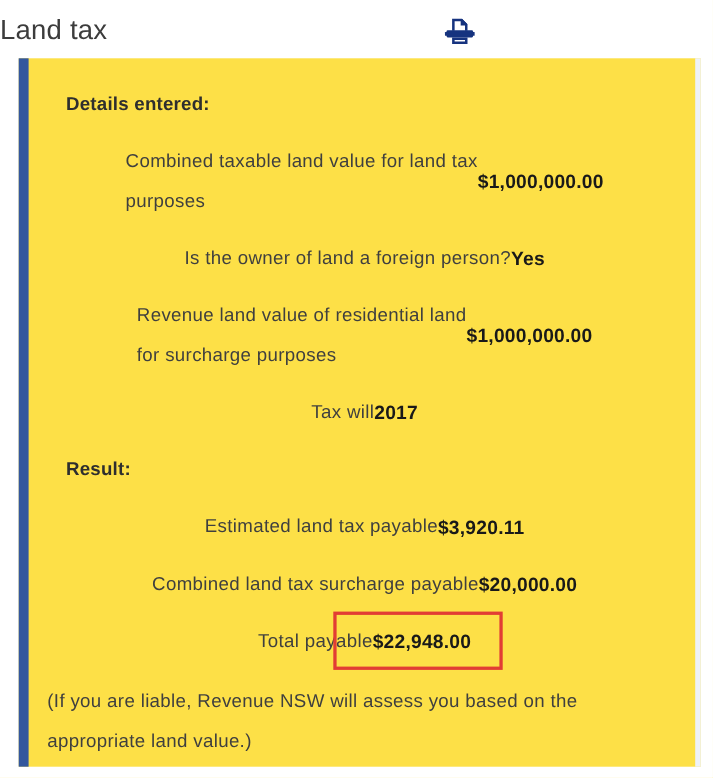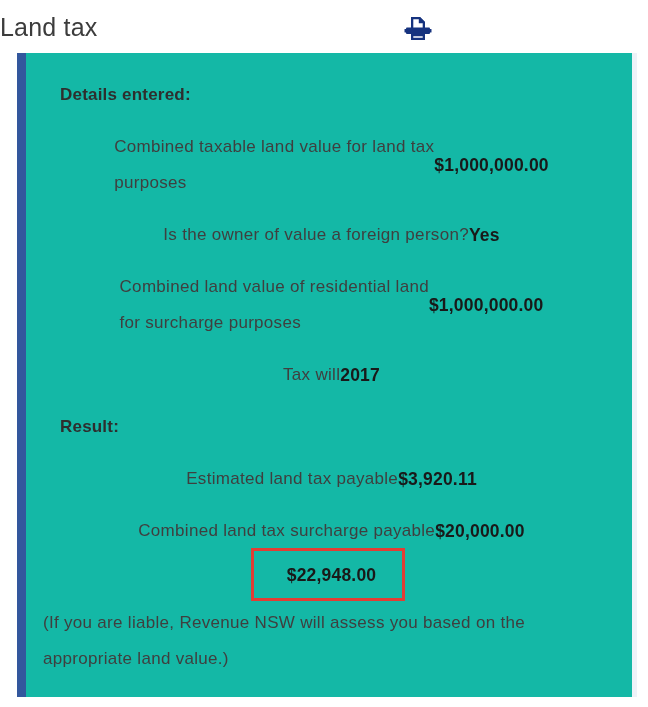--- a/index.html
+++ b/index.html
@@ -28,21 +28,21 @@
     width: 36px; height: 32px;
     background: transparent;
     border: none;
     cursor: pointer;
     display: flex; align-items: center; justify-content: center;
   }
   .panel {
     position: absolute;
     left: 17px; top: 53px;
     width: 620px; height: 644px;
-    background: #14b8a6;
+    background: #fde047;
     border-left: 9px solid #33579d;
     border-right: 5px solid #eef2f8;
     padding: 24px 29px 10px 34px;
   }
   .section-heading {
     font-size: 17px;
     font-weight: 700;
     color: #2e2e2e;
     line-height: 36px;
     letter-spacing: 0.2px;
@@ -119,26 +119,26 @@
 
   <div class="section-heading">Details entered:</div>
 
   <div class="row">
     <div class="row-label">Combined taxable land value for land tax
 purposes</div>
     <div class="row-value">$1,000,000.00</div>
   </div>
 
   <div class="row">
-    <div class="row-label">Is the owner of value a foreign person?</div>
+    <div class="row-label">Is the owner of land a foreign person?</div>
     <div class="row-value">Yes</div>
   </div>
 
   <div class="row">
-    <div class="row-label">Combined land value of residential land
+    <div class="row-label">Revenue land value of residential land
 for surcharge purposes</div>
     <div class="row-value">$1,000,000.00</div>
   </div>
 
   <div class="row">
     <div class="row-label">Tax will</div>
     <div class="row-value">2017</div>
   </div>
 
   <div class="section-heading">Result:</div>
@@ -147,20 +147,21 @@
     <div class="row-label">Estimated land tax payable</div>
     <div class="row-value">$3,920.11</div>
   </div>
 
   <div class="row">
     <div class="row-label">Combined land tax surcharge payable</div>
     <div class="row-value">$20,000.00</div>
   </div>
 
   <div class="row">
+    <div class="row-label">Total payable</div>
     <div class="row-value total-highlight">
       <span>$22,948.00</span>
       <span class="red-box"></span>
     </div>
   </div>
 
   <div class="footnote">(If you are liable, Revenue NSW will assess you based on the
 appropriate land value.)</div>
 
 </div>

